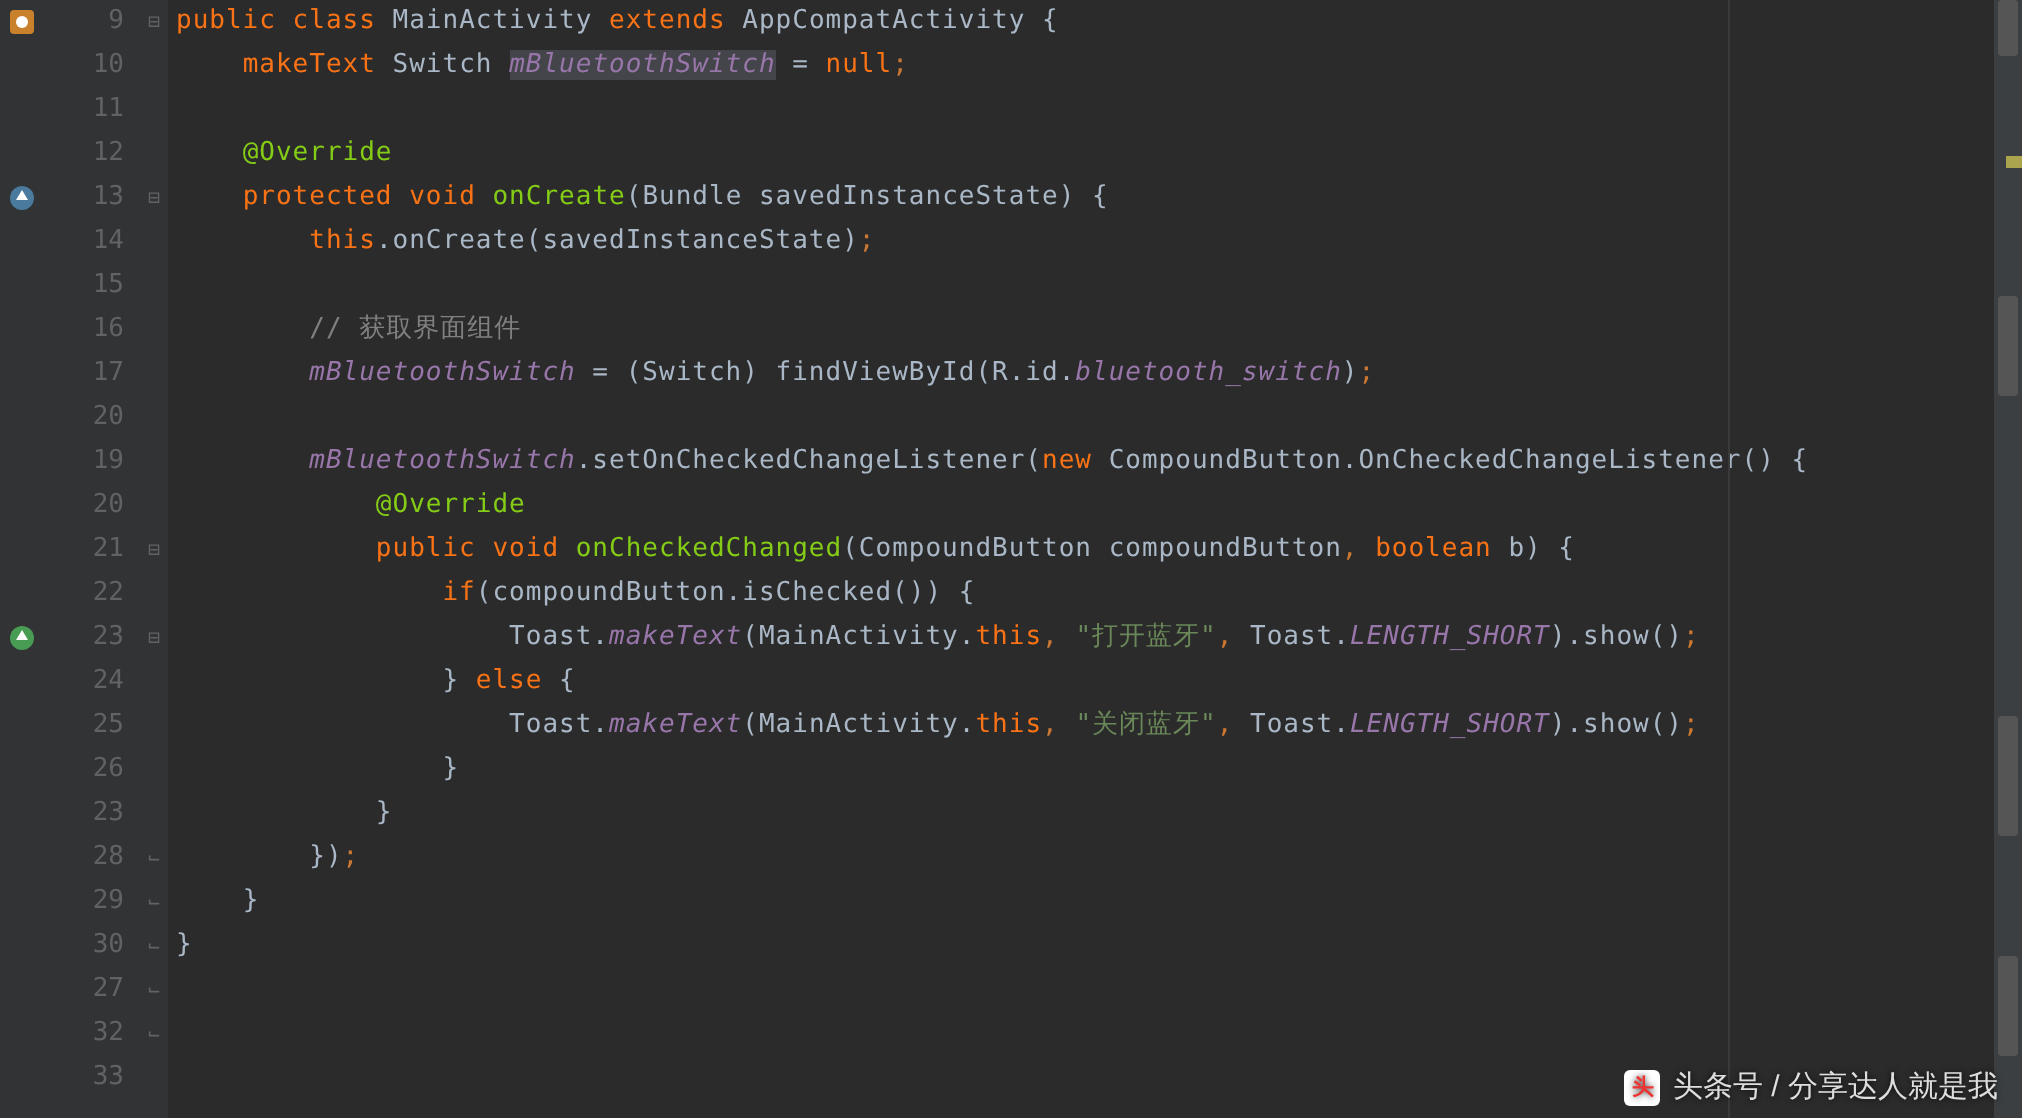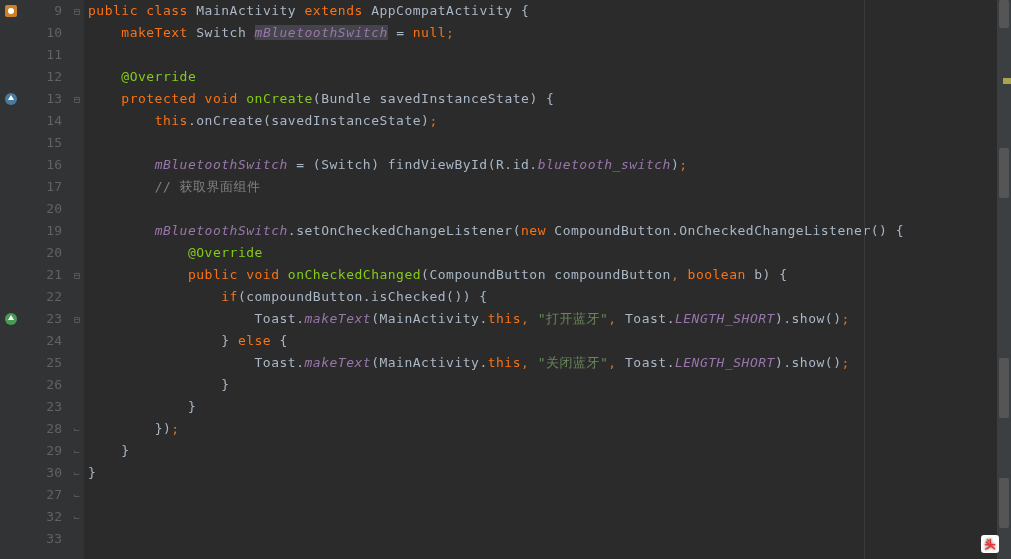--- a/index.html
+++ b/index.html
@@ -238,22 +238,22 @@
 
   <div class="code-area">
     <div class="vline"></div>
     <div class="code-line"><span class="kw">public</span> <span class="kw">class</span> <span>MainActivity</span> <span class="kw">extends</span> <span>AppCompatActivity</span> <span>{</span></div>
     <div class="code-line">    <span class="kw">makeText</span> <span>Switch</span> <span class="highlight-ident">mBluetoothSwitch</span> <span>=</span> <span class="kw">null</span><span class="semicolon">;</span></div>
     <div class="code-line"></div>
     <div class="code-line">    <span class="anno">@Override</span></div>
     <div class="code-line">    <span class="kw">protected</span> <span class="kw">void</span> <span class="method-decl">onCreate</span><span>(</span><span>Bundle</span> <span>savedInstanceState</span><span>) {</span></div>
     <div class="code-line">        <span class="kw">this</span><span>.</span><span>onCreate(savedInstanceState)</span><span class="semicolon">;</span></div>
     <div class="code-line"></div>
+    <div class="code-line">        <span class="comment">// 获取界面组件</span></div>
     <div class="code-line">        <span class="field">mBluetoothSwitch</span><span> = (Switch) findViewById(R.id.</span><span class="field">bluetooth_switch</span><span>)</span><span class="semicolon">;</span></div>
-    <div class="code-line">        <span class="comment">// 获取界面组件</span></div>
     <div class="code-line"></div>
     <div class="code-line">        <span class="field">mBluetoothSwitch</span><span>.setOnCheckedChangeListener(</span><span class="kw">new</span><span> CompoundButton.OnCheckedChangeListener() {</span></div>
     <div class="code-line">            <span class="anno">@Override</span></div>
     <div class="code-line">            <span class="kw">public</span> <span class="kw">void</span> <span class="method-decl">onCheckedChanged</span><span>(</span><span>CompoundButton</span> <span>compoundButton</span><span class="semicolon">,</span> <span class="kw">boolean</span> <span>b</span><span>) {</span></div>
     <div class="code-line">                <span class="kw">if</span><span>(compoundButton.isChecked()) {</span></div>
     <div class="code-line">                    <span>Toast.</span><span class="field">makeText</span><span>(MainActivity.</span><span class="kw">this</span><span class="semicolon">,</span> <span class="str">"打开蓝牙"</span><span class="semicolon">,</span><span> Toast.</span><span class="field">LENGTH_SHORT</span><span>).show()</span><span class="semicolon">;</span></div>
     <div class="code-line">                <span>}</span> <span class="kw">else</span> <span>{</span></div>
     <div class="code-line">                    <span>Toast.</span><span class="field">makeText</span><span>(MainActivity.</span><span class="kw">this</span><span class="semicolon">,</span> <span class="str">"关闭蓝牙"</span><span class="semicolon">,</span><span> Toast.</span><span class="field">LENGTH_SHORT</span><span>).show()</span><span class="semicolon">;</span></div>
     <div class="code-line">                <span>}</span></div>
     <div class="code-line">            <span>}</span></div>
@@ -267,13 +267,14 @@
     <div class="error-stripe" style="top:78px;height:6px"></div>
     <div class="scroll-thumb" style="top:0;height:28px"></div>
     <div class="scroll-thumb" style="top:148px;height:50px"></div>
     <div class="scroll-thumb" style="top:358px;height:60px"></div>
     <div class="scroll-thumb" style="top:478px;height:50px"></div>
   </div>
 </div>
 
 <div class="watermark">
   <span class="watermark-logo">头</span>
+  <span>头条号 / 分享达人就是我</span>
 </div>
 
 </body></html>

